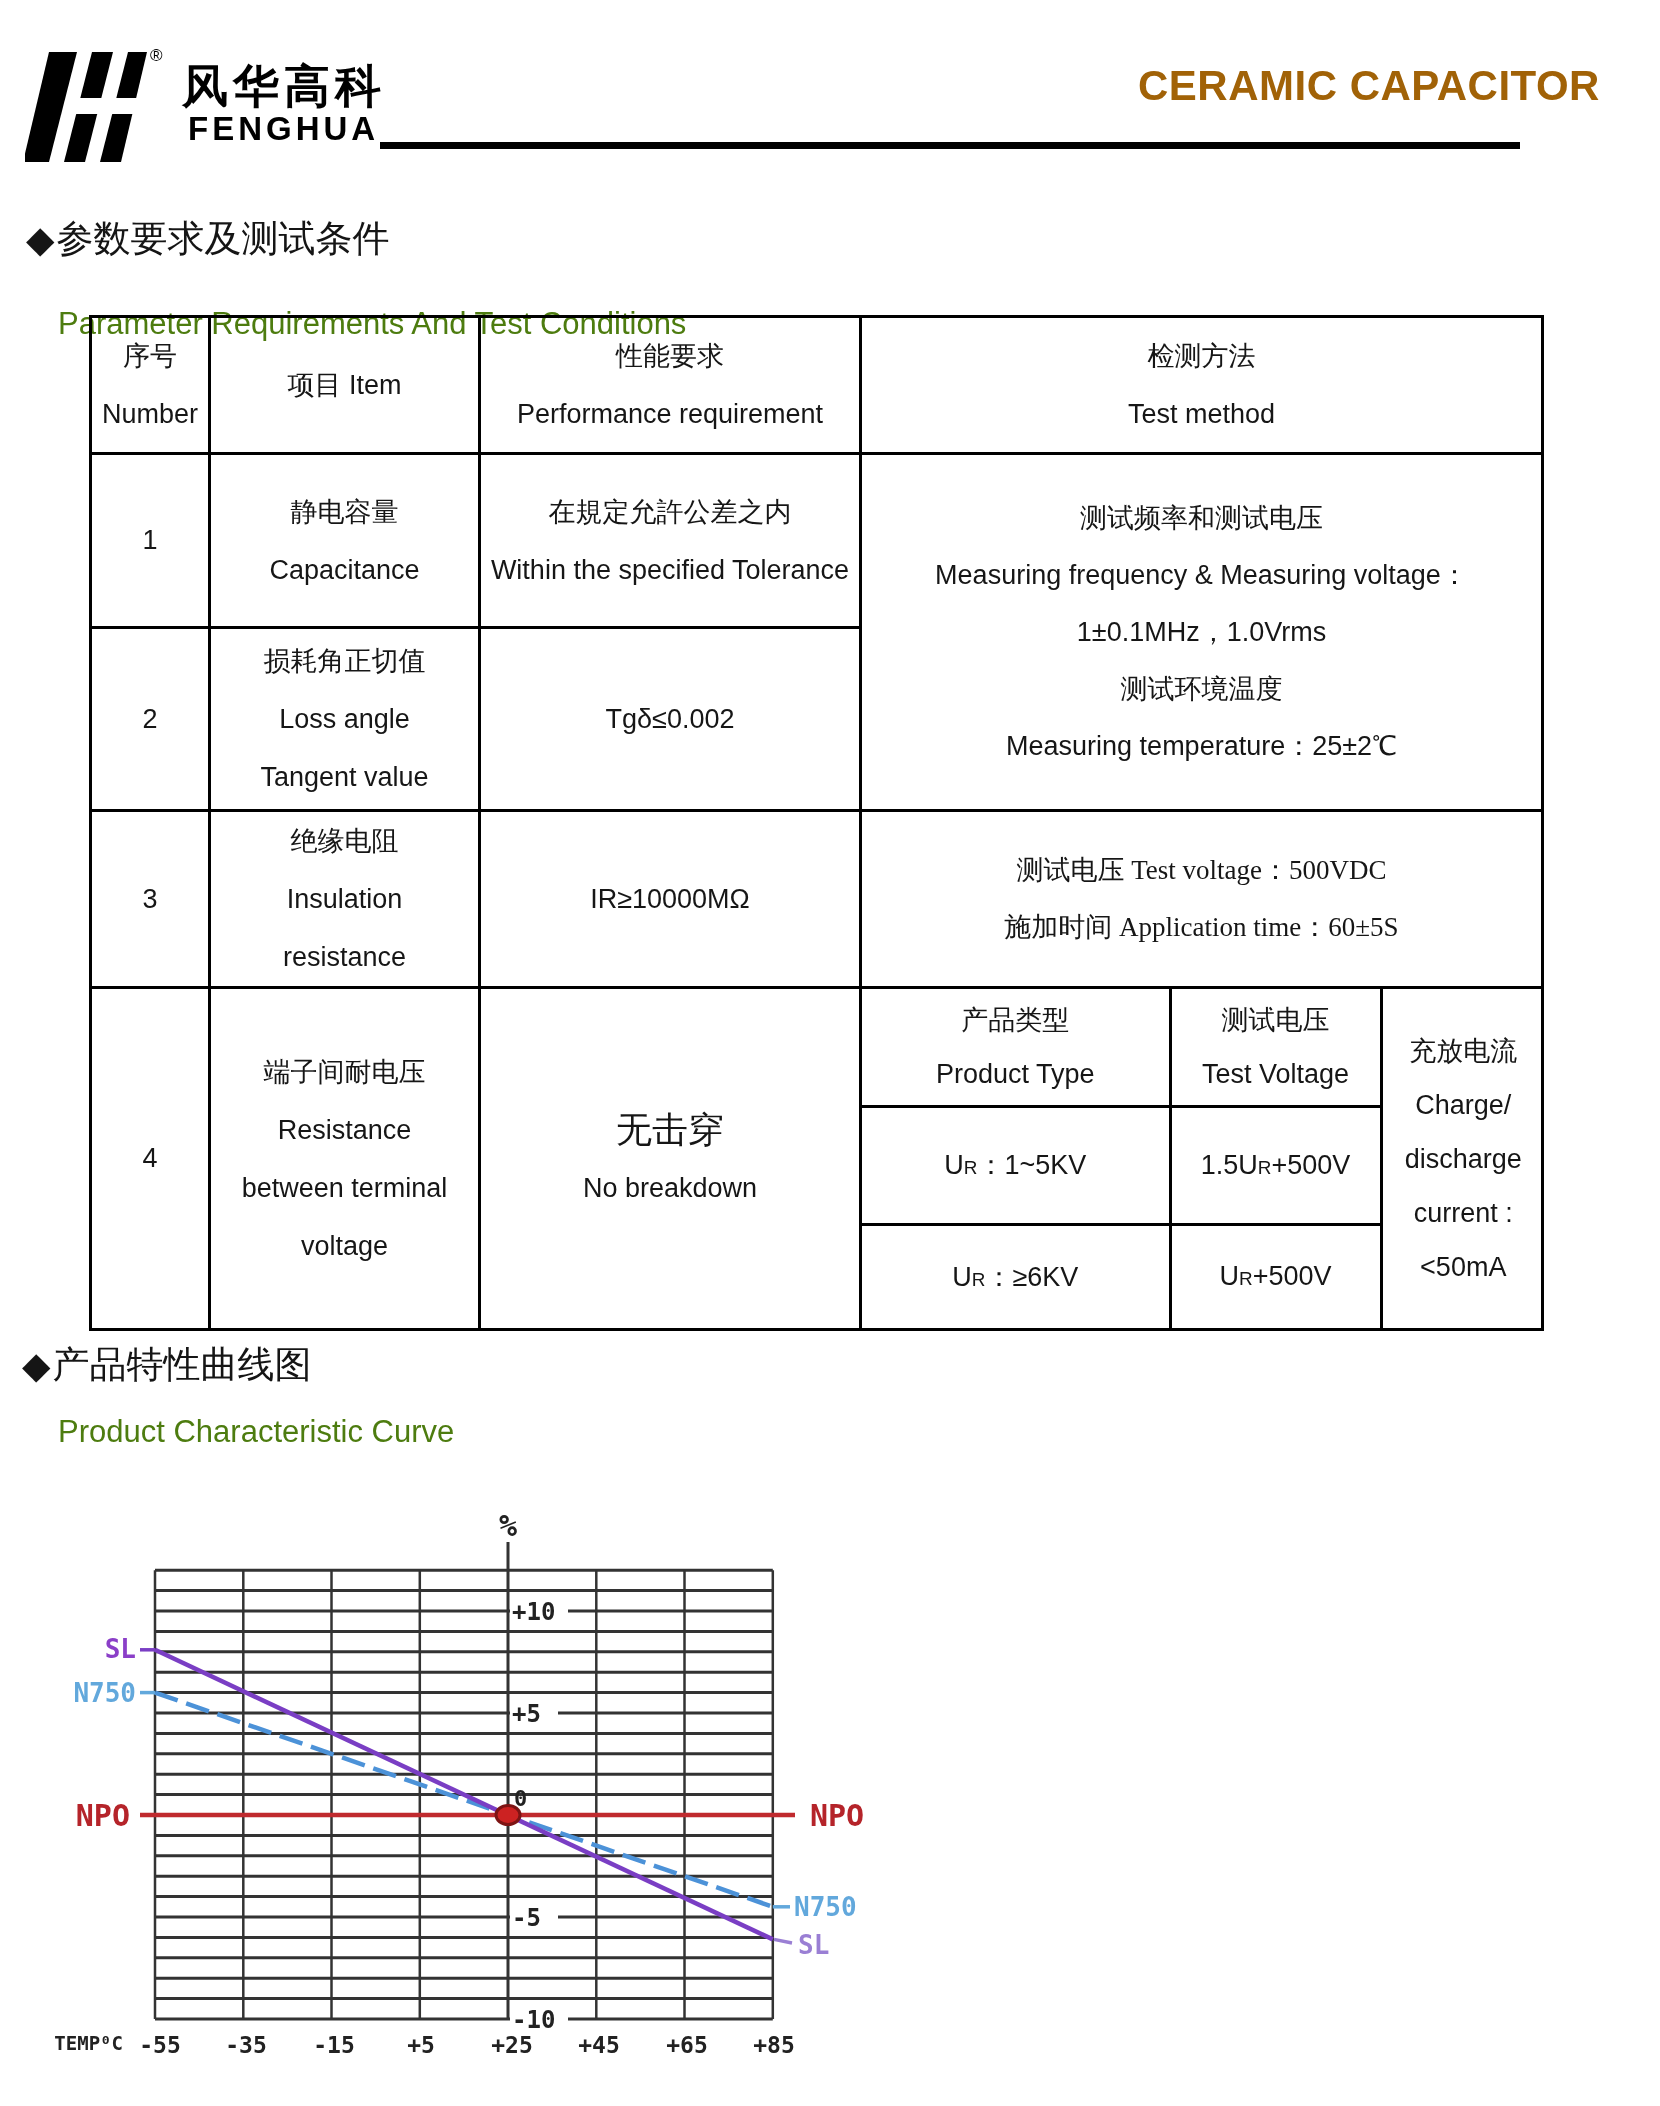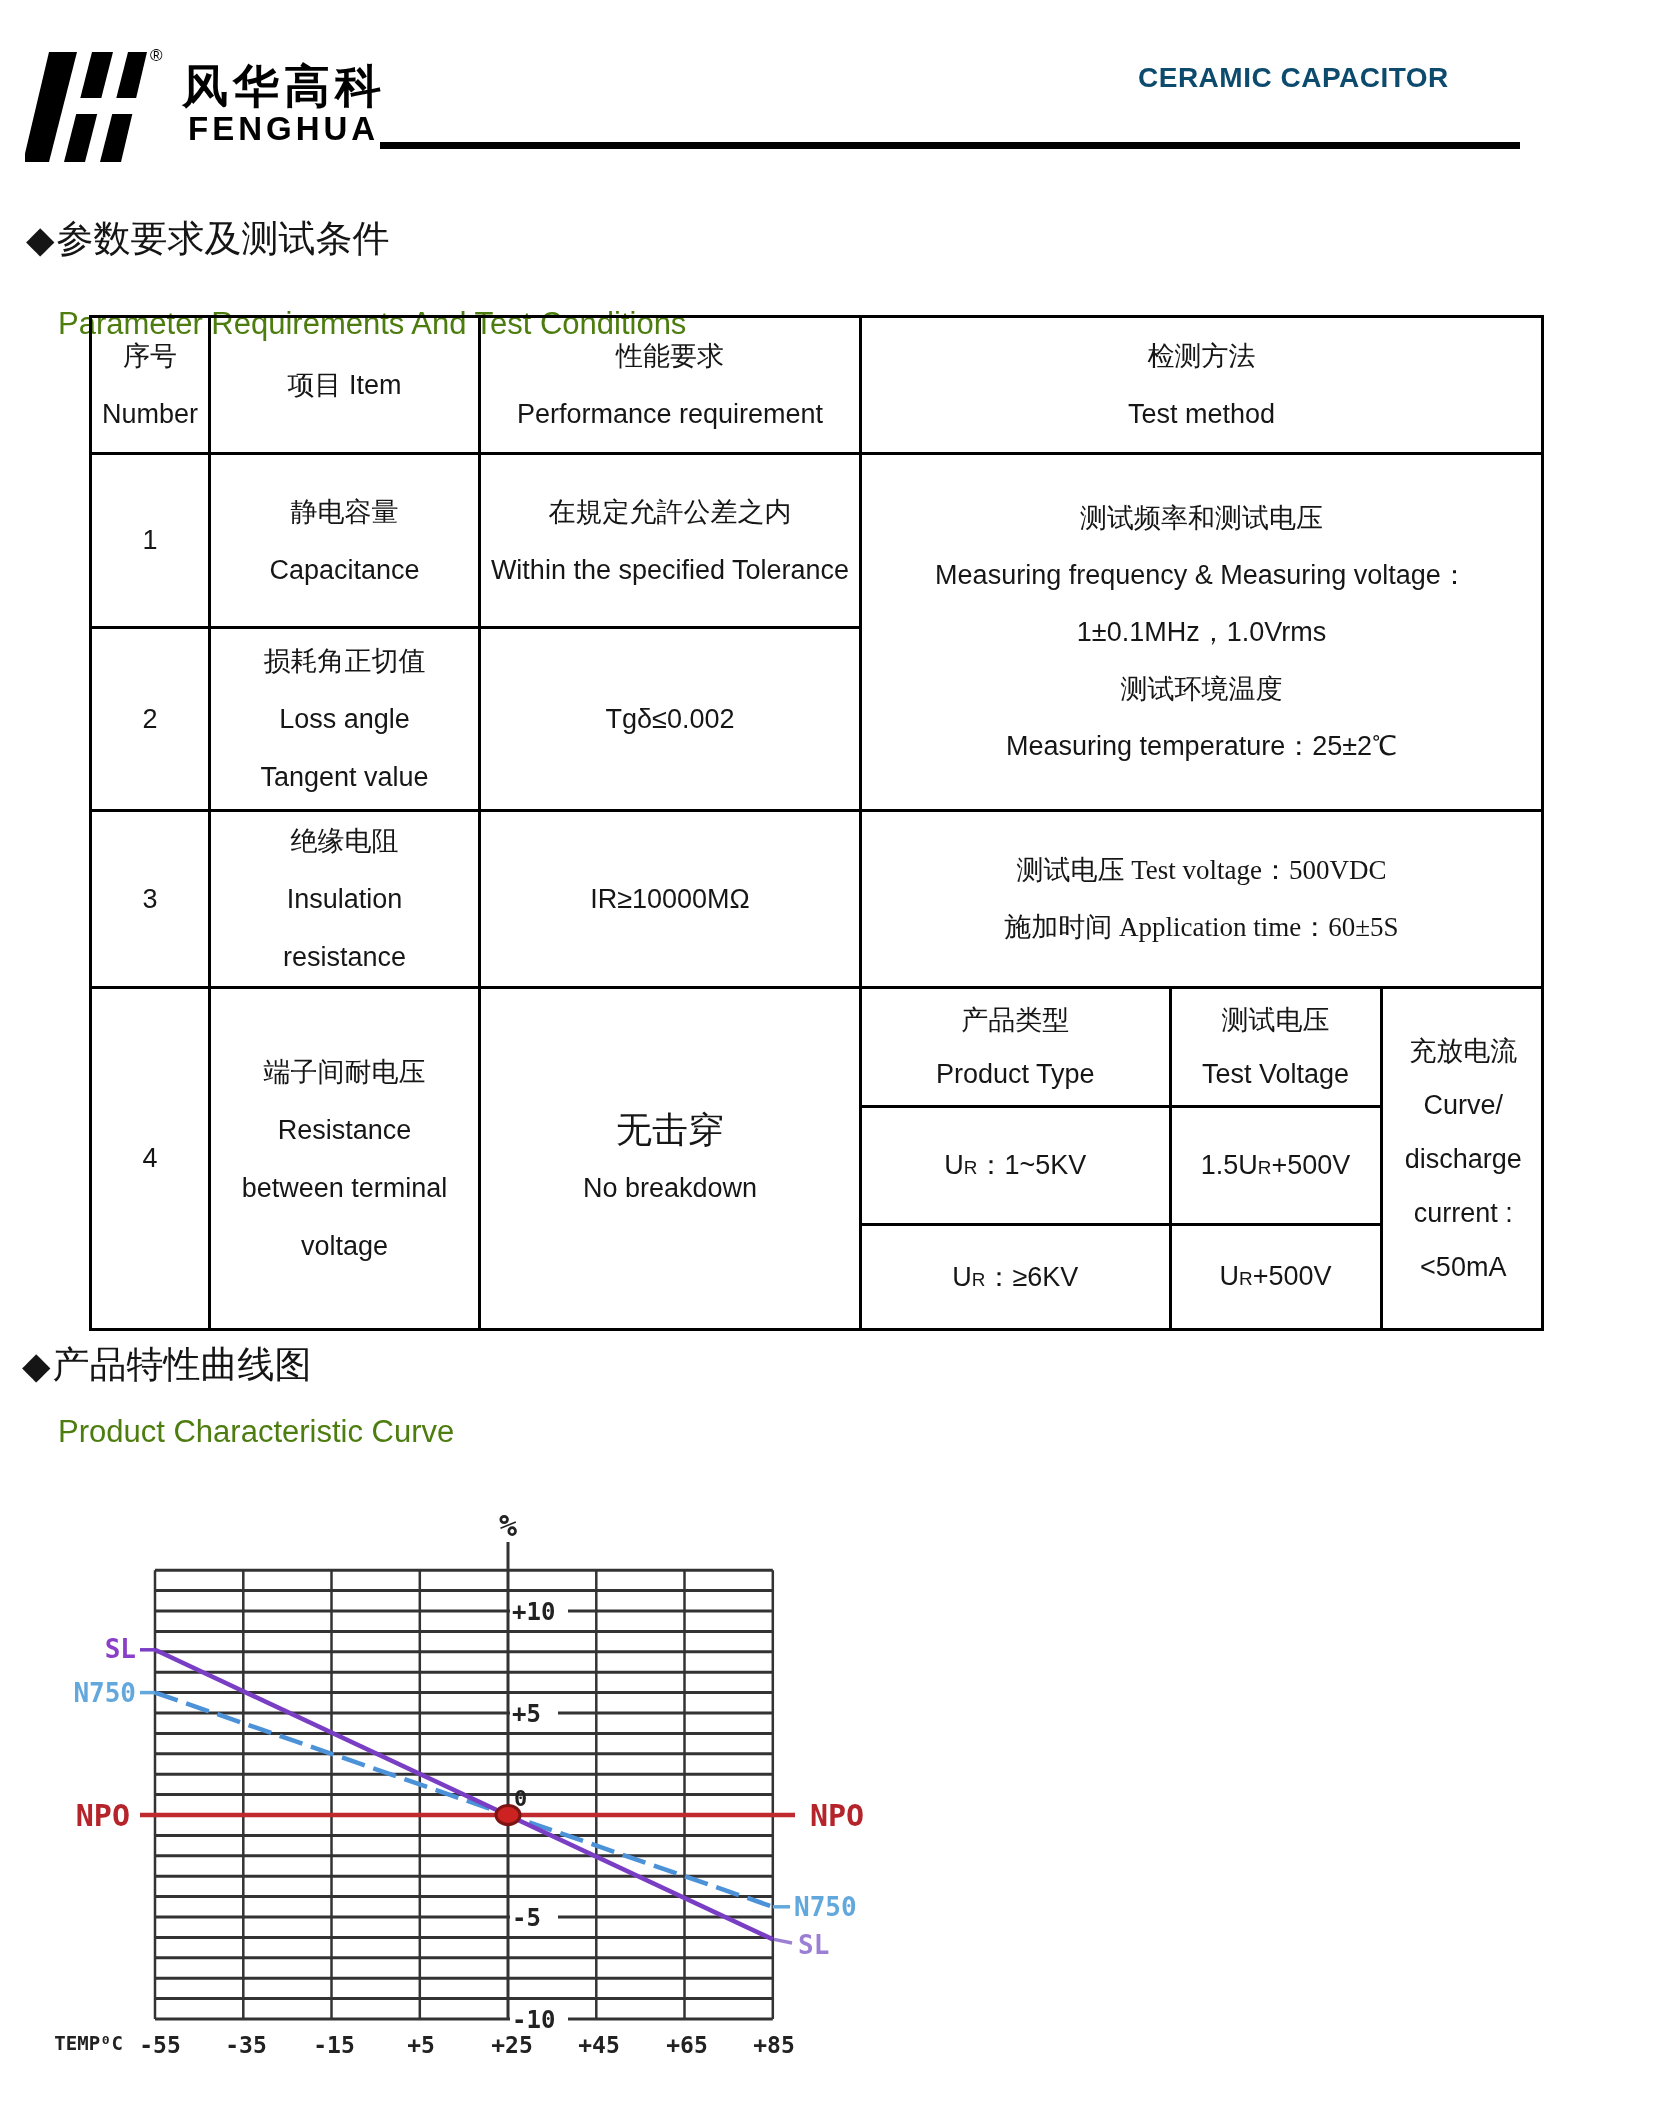--- a/index.html
+++ b/index.html
@@ -4,21 +4,21 @@
 <style>
   html,body{margin:0;padding:0;background:#e8e8e8;}
   .page{position:relative;width:1660px;height:2106px;background:#ffffff;
         font-family:"Liberation Sans",sans-serif;color:#111;overflow:hidden;}
   .abs{position:absolute;}
 
   
   .logo-cn{font-size:46px;font-weight:bold;letter-spacing:5px;color:#000;}
   .logo-en{font-size:33px;font-weight:bold;letter-spacing:4px;color:#000;}
   .reg{font-size:17px;color:#000;}
-  .doc-title{font-size:28px;font-weight:bold;color:#0c4a6e;letter-spacing:.5px;}
+  .doc-title{font-size:42px;font-weight:bold;color:#a16207;letter-spacing:.5px;}
   .head-rule{background:#000;height:7px;}
 
   
   .sec-cn{font-size:37px;color:#151515;display:flex;align-items:center;gap:2px;}
   .sec-en{font-size:31px;color:#4d7c0f;}
 
   
   table.main{border-collapse:collapse;table-layout:fixed;}
   table.main>tbody>tr>td{border:3px solid #000;vertical-align:middle;
       text-align:center;font-size:27px;color:#161616;padding:0;}
@@ -157,21 +157,21 @@
                 <td class="no-t no-l lines">
                   <div>产品类型</div>
                   <div>Product Type</div>
                 </td>
                 <td class="no-t lines">
                   <div>测试电压</div>
                   <div>Test Voltage</div>
                 </td>
                 <td class="no-t no-r no-b lines" rowspan="3">
                   <div>充放电流</div>
-                  <div>Curve/</div>
+                  <div>Charge/</div>
                   <div>discharge</div>
                   <div>current :</div>
                   <div>&lt;50mA</div>
                 </td>
               </tr>
               <tr style="height:118px;">
                 <td class="no-l">
                   <span>U</span><span class="subr">R</span><span>：1~5KV</span>
                 </td>
                 <td>

